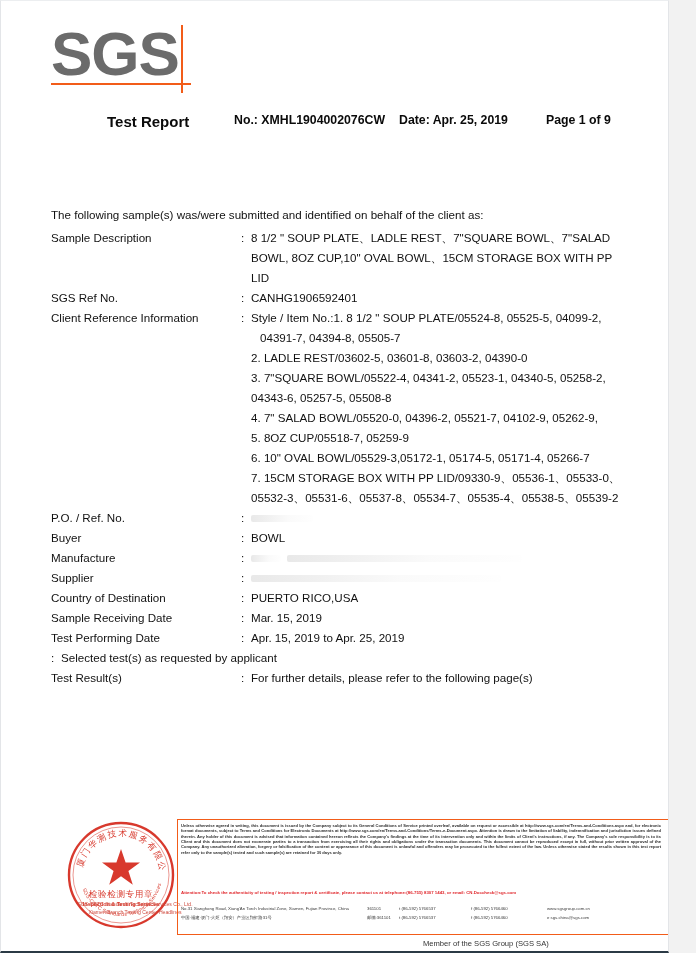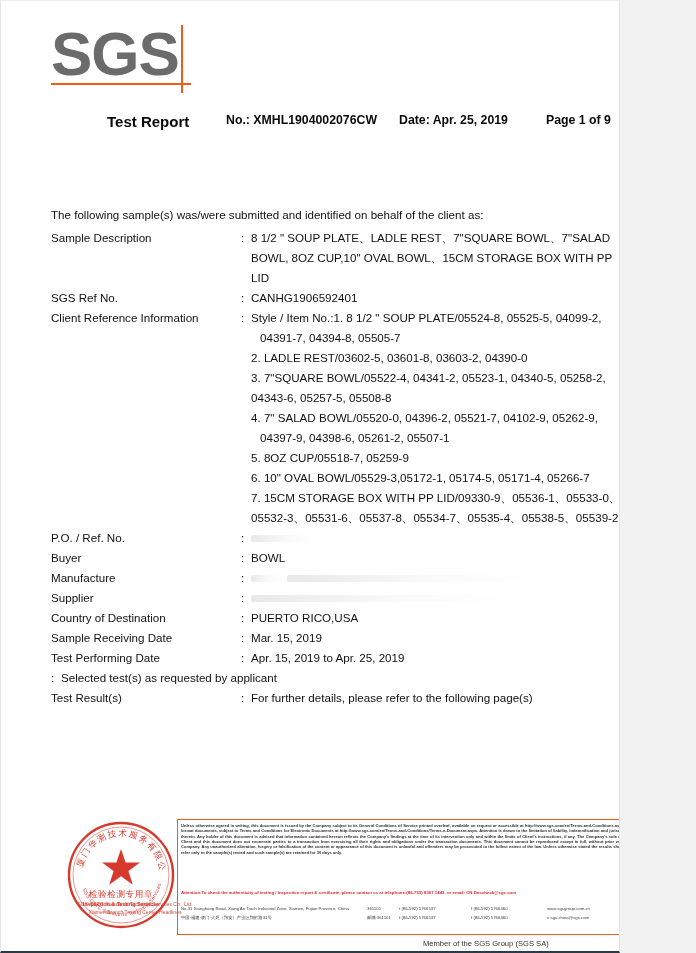--- a/index.html
+++ b/index.html
@@ -6,21 +6,21 @@
     margin: 0;
     padding: 0;
     background: #f2f2f2;
   }
   body {
     font-family: "Liberation Sans", sans-serif;
     -webkit-font-smoothing: antialiased;
   }
   #page {
     position: relative;
-    width: 620px;
+    width: 669px;
     height: 953px;
     background: #ffffff;
     overflow: hidden;
     box-sizing: border-box;
     border-left: 1px solid #e3e5e8;
     border-right: 1px solid #e3e5e8;
     border-top: 1px solid #eceef0;
     border-bottom: 2px solid #2b3a45;
   }
 
@@ -64,21 +64,21 @@
   
   .hdr {
     position: absolute;
     top: 112px;
     font-weight: bold;
     font-size: 13px;
     color: #0a0a0a;
     white-space: nowrap;
   }
   .hdr-title { left: 106px; font-size: 15px; }
-  .hdr-no    { left: 225px; font-size: 12.3px; }
+  .hdr-no    { left: 233px; font-size: 12.3px; }
   .hdr-date  { left: 398px; font-size: 12.3px; }
   .hdr-page  { left: 545px; font-size: 12.3px; }
 
   
   .intro {
     position: absolute;
     left: 50px;
     top: 207px;
     font-size: 11.6px;
     color: #111;
@@ -266,21 +266,20 @@
       <div class="frow">
         <div class="flabel">Client Reference Information</div>
         <div class="fcolon">:</div>
         <div class="fvalue">
           <span class="ln">Style / Item No.:1. 8 1/2 " SOUP PLATE/05524-8, 05525-5, 04099-2,</span>
           <span class="ln indent">04391-7, 04394-8, 05505-7</span>
           <span class="ln">2. LADLE REST/03602-5, 03601-8, 03603-2, 04390-0</span>
           <span class="ln">3. 7"SQUARE BOWL/05522-4, 04341-2, 05523-1, 04340-5, 05258-2,</span>
           <span class="ln">04343-6, 05257-5, 05508-8</span>
           <span class="ln">4. 7" SALAD BOWL/05520-0, 04396-2, 05521-7, 04102-9, 05262-9,</span>
-          <span class="ln indent">04397-9, 04398-6, 05261-2, 05507-1</span>
           <span class="ln">5. 8OZ CUP/05518-7, 05259-9</span>
           <span class="ln">6. 10" OVAL BOWL/05529-3,05172-1, 05174-5, 05171-4, 05266-7</span>
           <span class="ln">7. 15CM STORAGE BOX WITH PP LID/09330-9、05536-1、05533-0、</span>
           <span class="ln">05532-3、05531-6、05537-8、05534-7、05535-4、05538-5、05539-2</span>
         </div>
       </div>
       <div class="frow">
         <div class="flabel">P.O. / Ref. No.</div>
         <div class="fcolon">:</div>
         <div class="fvalue blank"><span class="smudge" style="width: 62px;"></span></div>

